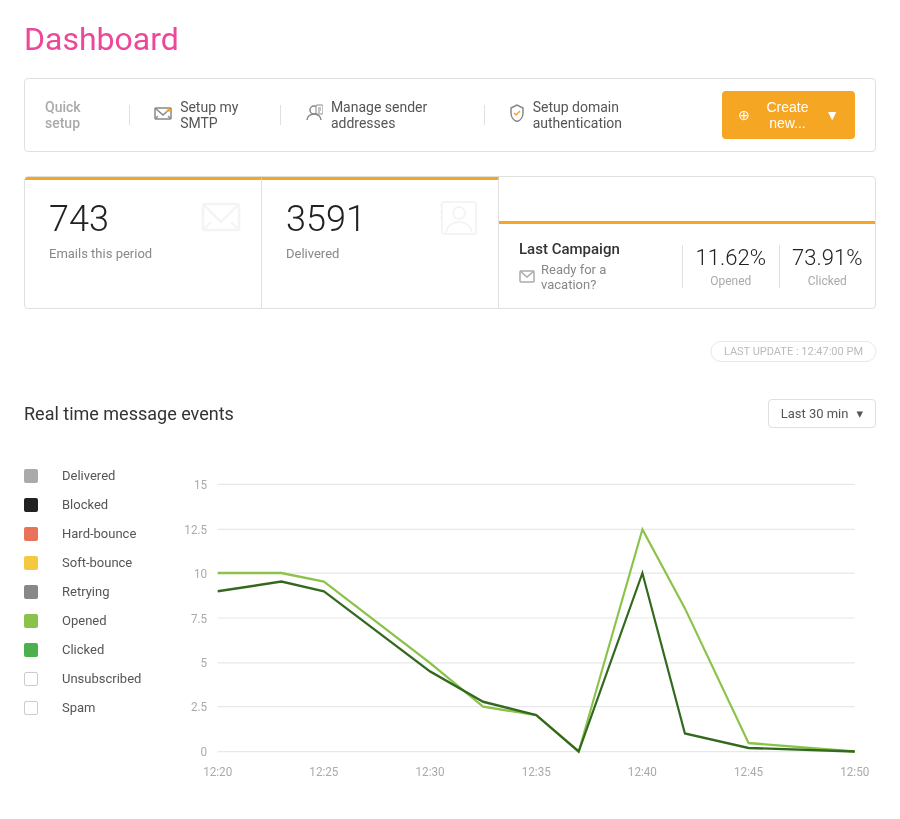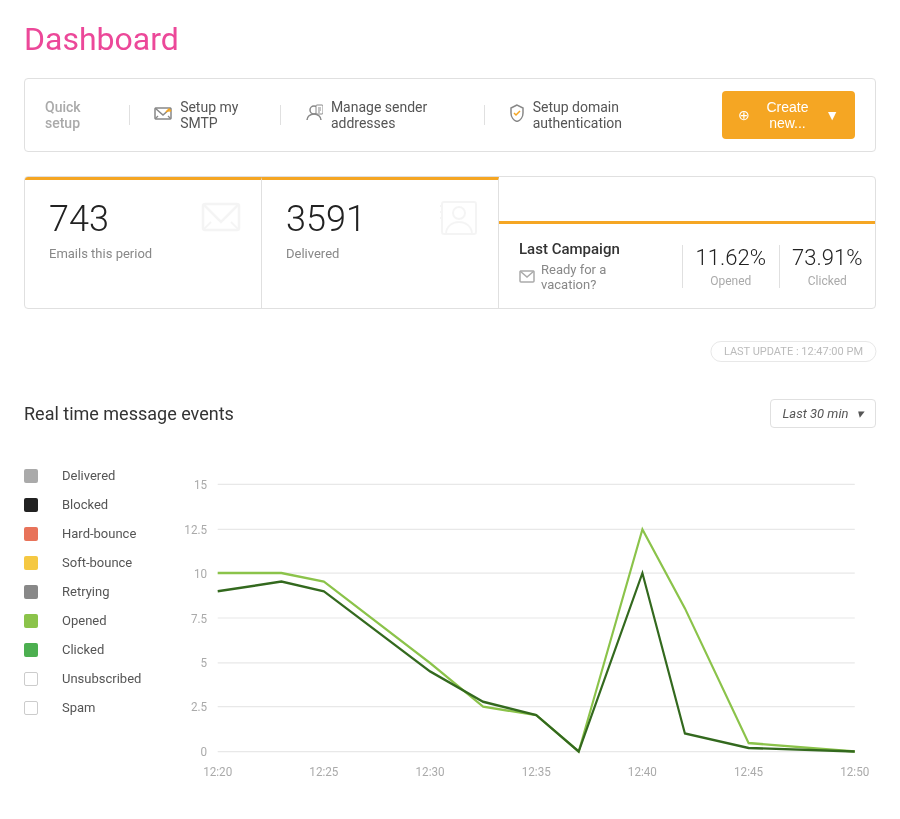--- a/index.html
+++ b/index.html
@@ -57,21 +57,21 @@
       border: 1px solid #e8e8e8; border-radius: 20px; display: inline-block;
       padding: 3px 12px; position: relative; left: 50%; transform: translateX(-50%);
     }
     .last-update-wrap { text-align: center; margin: 16px 0 8px; }
 
     
     .rt-header { display: flex; align-items: center; justify-content: space-between; margin-bottom: 20px; margin-top: 8px; gap: 44px; }
     .rt-title { font-size: 18px; font-weight: 400; color: #333; }
     .rt-dropdown {
       display: flex; align-items: center; gap: 8px; border: 1px solid #e0e0e0;
-      border-radius: 4px; padding: 6px 12px; font-size: 13px; color: #555; cursor: pointer; background: #fff; font-style: italic;
+      border-radius: 4px; padding: 6px 12px; font-size: 13px; color: #555; cursor: pointer; background: #fff;
     }
 
     
     .chart-container { display: flex; gap: 0; }
     .chart-legend { width: 130px; padding-top: 20px; flex-shrink: 0; }
     .legend-item { display: flex; align-items: center; gap: 24px; font-size: 13px; color: #555; margin-bottom: 14px; }
     .legend-dot { width: 14px; height: 14px; border-radius: 2px; flex-shrink: 0; }
     .legend-dot.gray { background: #aaa; }
     .legend-dot.black { background: #222; }
     .legend-dot.red { background: #e8735a; }

